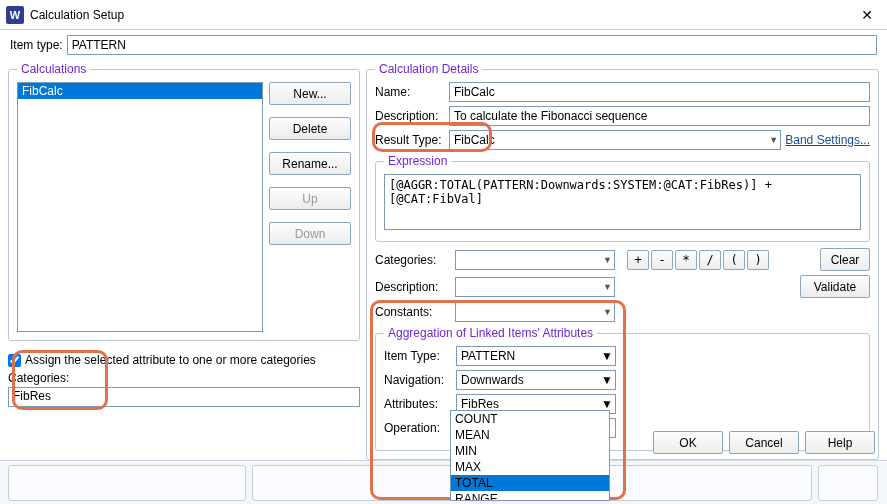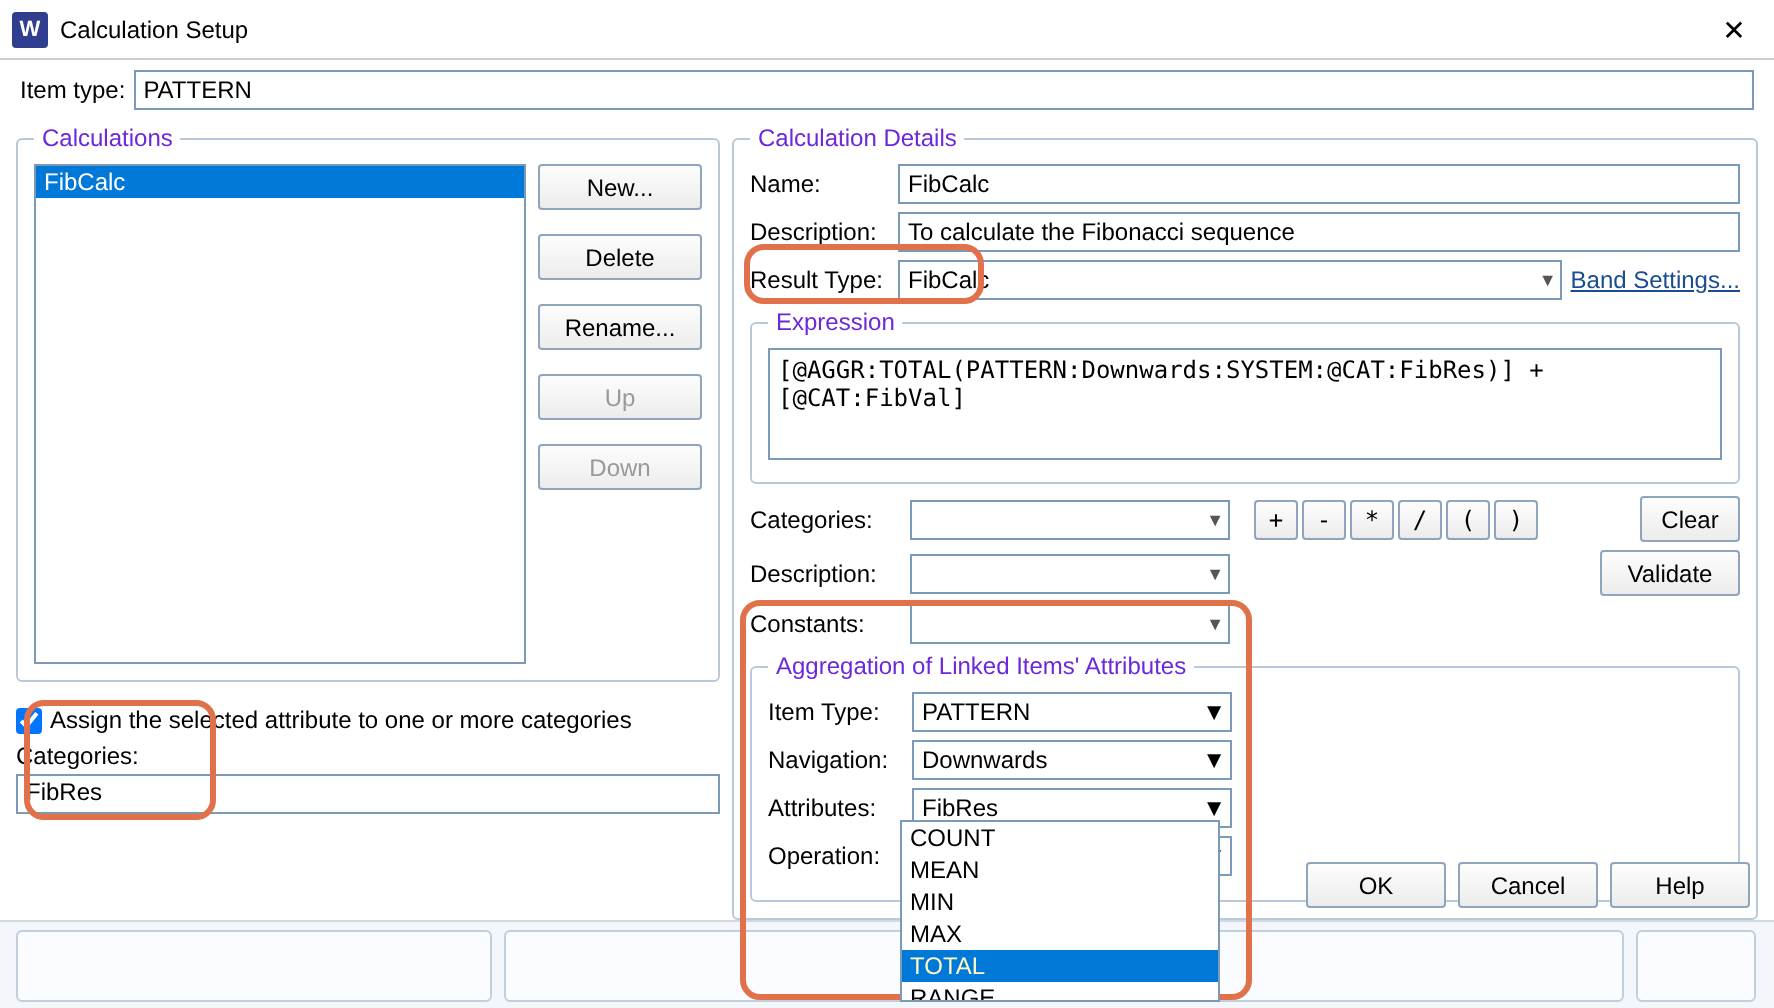--- a/index.html
+++ b/index.html
@@ -36,21 +36,21 @@
 .opbtn{width:22px;height:20px;border:1px solid #8ea5bd;background:linear-gradient(#fdfdfd,#ececec);border-radius:2px;display:flex;align-items:center;justify-content:center;cursor:pointer;font-family:Consolas,monospace;}
 .rightbtns{display:flex;flex-direction:column;gap:3px;margin-left:auto;}
 .aggr-row{display:flex;align-items:center;margin-bottom:4px;gap:4px;}
 .aggr-lab{width:68px;}
 .aggr-drop{width:160px;border:1px solid #7a9ab8;height:20px;background:#fff;display:flex;align-items:center;justify-content:space-between;padding:0 2px 0 4px;}
 .dlg-btns{position:absolute;right:12px;bottom:50px;display:flex;gap:6px;}
 .dlg-btns button{width:70px;}
 .hilite{position:absolute;border:3px solid #e0714a;border-radius:10px;pointer-events:none;}
 .oplist{position:absolute;left:450px;top:410px;width:160px;background:#fff;border:1px solid #7a9ab8;z-index:10;}
 .oplist div{padding:1px 4px;}
-.oplist .sel{background:#0078d7;color:#fef9c3;}
+.oplist .sel{background:#0078d7;color:#000000;}
 .bottom-shadow{position:absolute;left:0;bottom:0;width:887px;height:44px;border-top:1px solid #d0d8e2;background:#f3f6fa;}
 .bottom-shadow .seg{position:absolute;top:4px;height:36px;border:1px solid #c2cedc;background:#fafcff;border-radius:3px;}
 </style>
 </head>
 <body>
 
 <div class="titlebar">
   <div class="wicon">W</div>
   <div class="ttl">Calculation Setup</div>
   <div class="close">✕</div>

